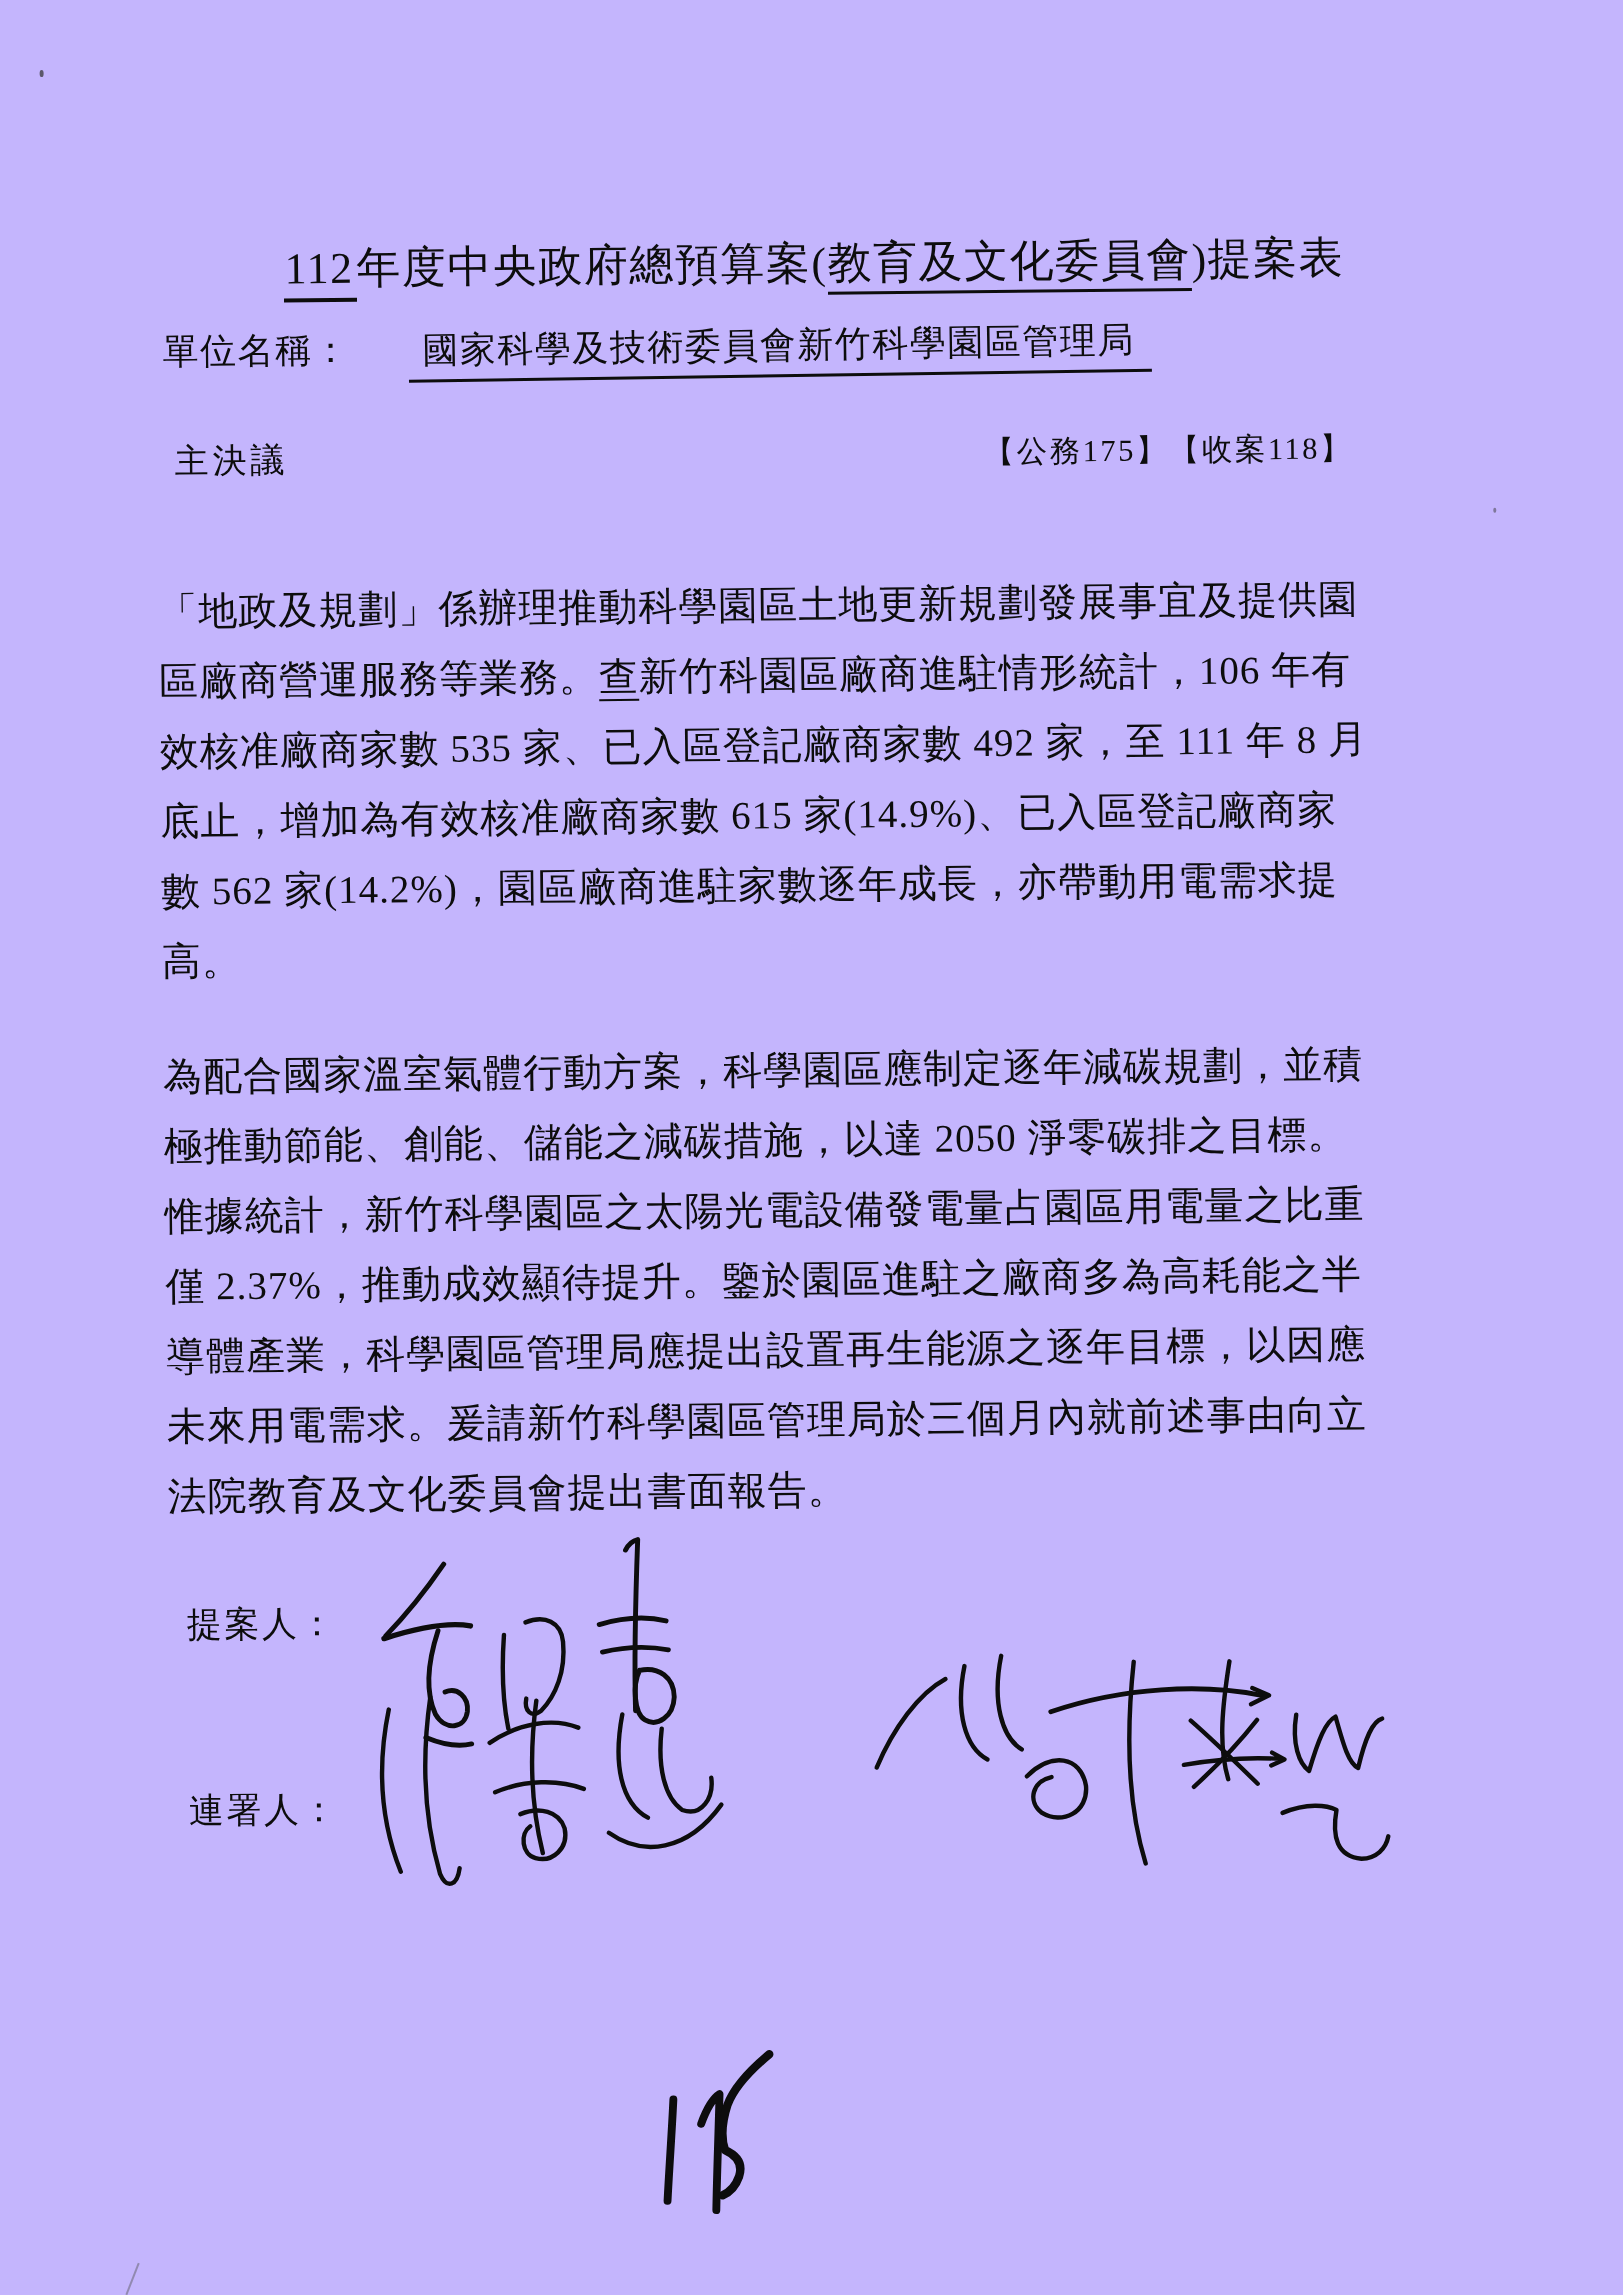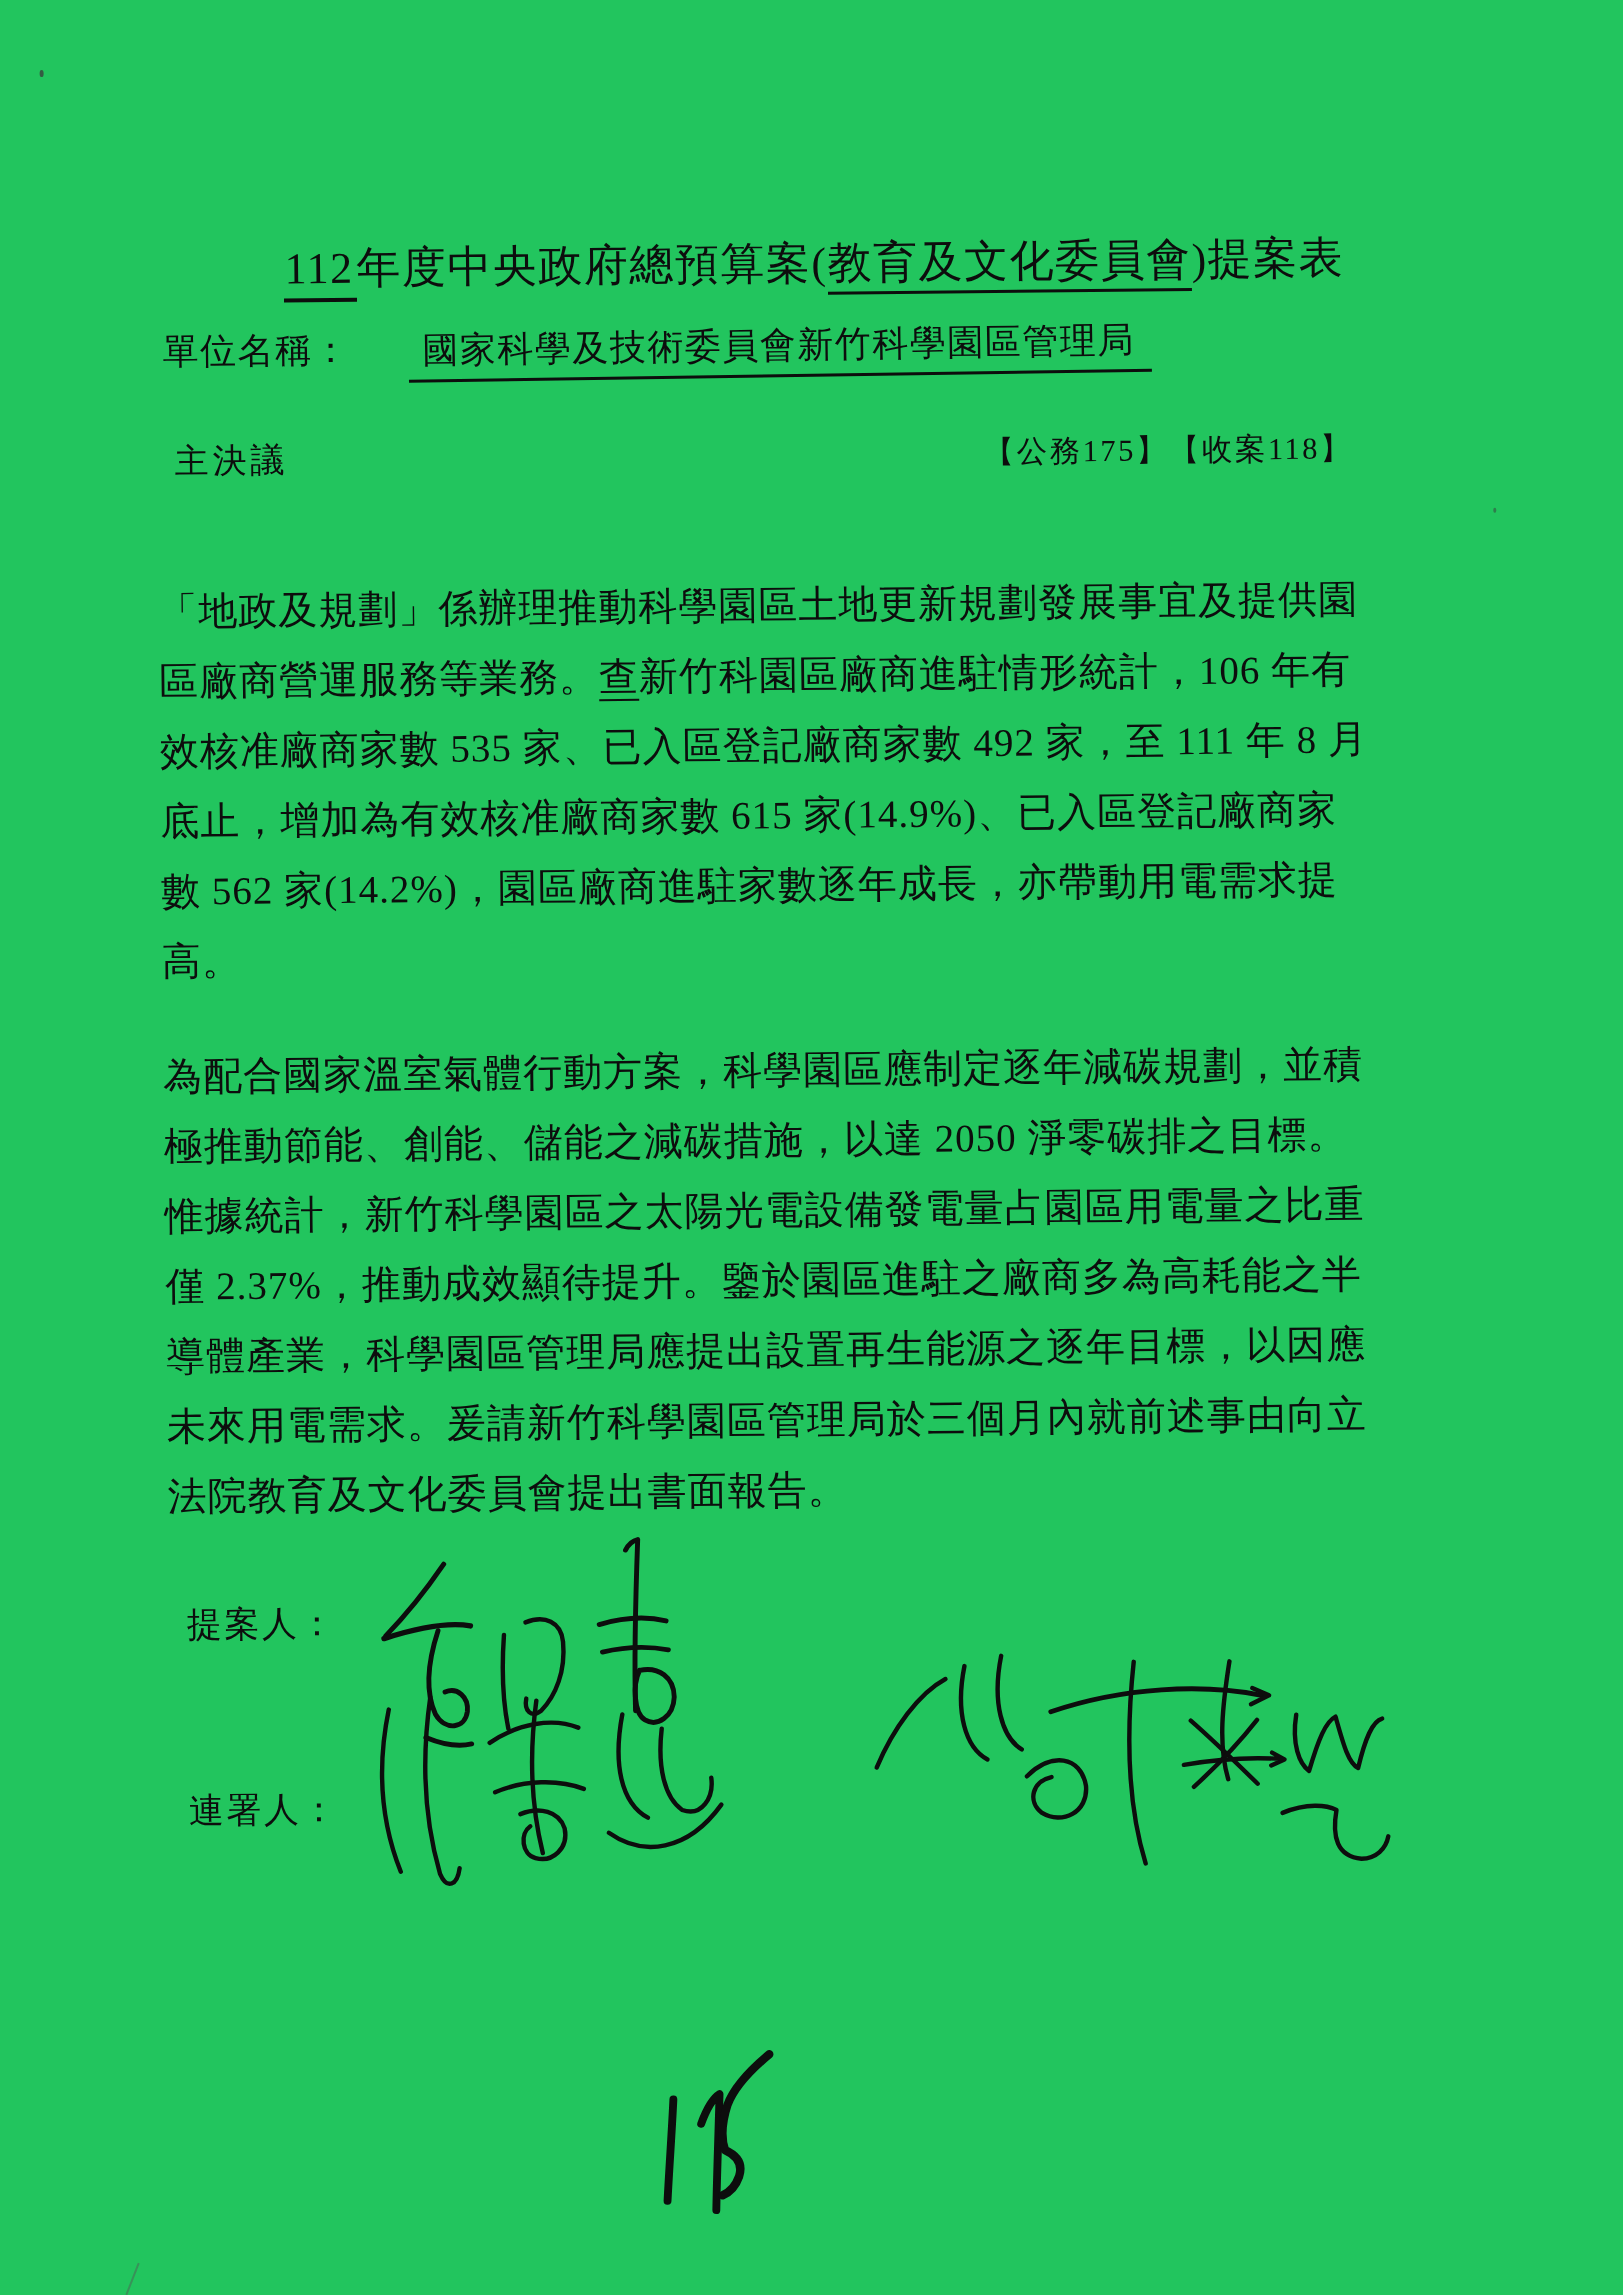--- a/index.html
+++ b/index.html
@@ -1,19 +1,19 @@
 <!DOCTYPE html>
 <html lang="zh-Hant" style="font-size:7.9px"><head>
 <meta charset="utf-8">
 <style>
   html,body{margin:0;padding:0;background:#e8e8e8;}
   .page{
     position:relative;
     width:1623px;height:2295px;
-    background:#22c55e;
+    background:#c4b5fd;
     overflow:hidden;
     font-family:"Liberation Serif","DejaVu Serif",serif;
     color:#0d0d0d;
   }
   .tilt{position:absolute;left:0;top:0;width:100%;height:100%;
     transform:rotate(-0.6deg);transform-origin:50% 42%;}
   .abs{position:absolute;white-space:nowrap;}
   .title-line{left:291px;top:239px;font-size:44px;letter-spacing:1.5px;line-height:1.15;}
   .u-num{border-bottom:4.4px solid #0d0d0d;padding:0 2.9px 4.9px 1px;}
   .u-committee{border-bottom:3.9px solid #0d0d0d;padding-bottom:3.9px;}

